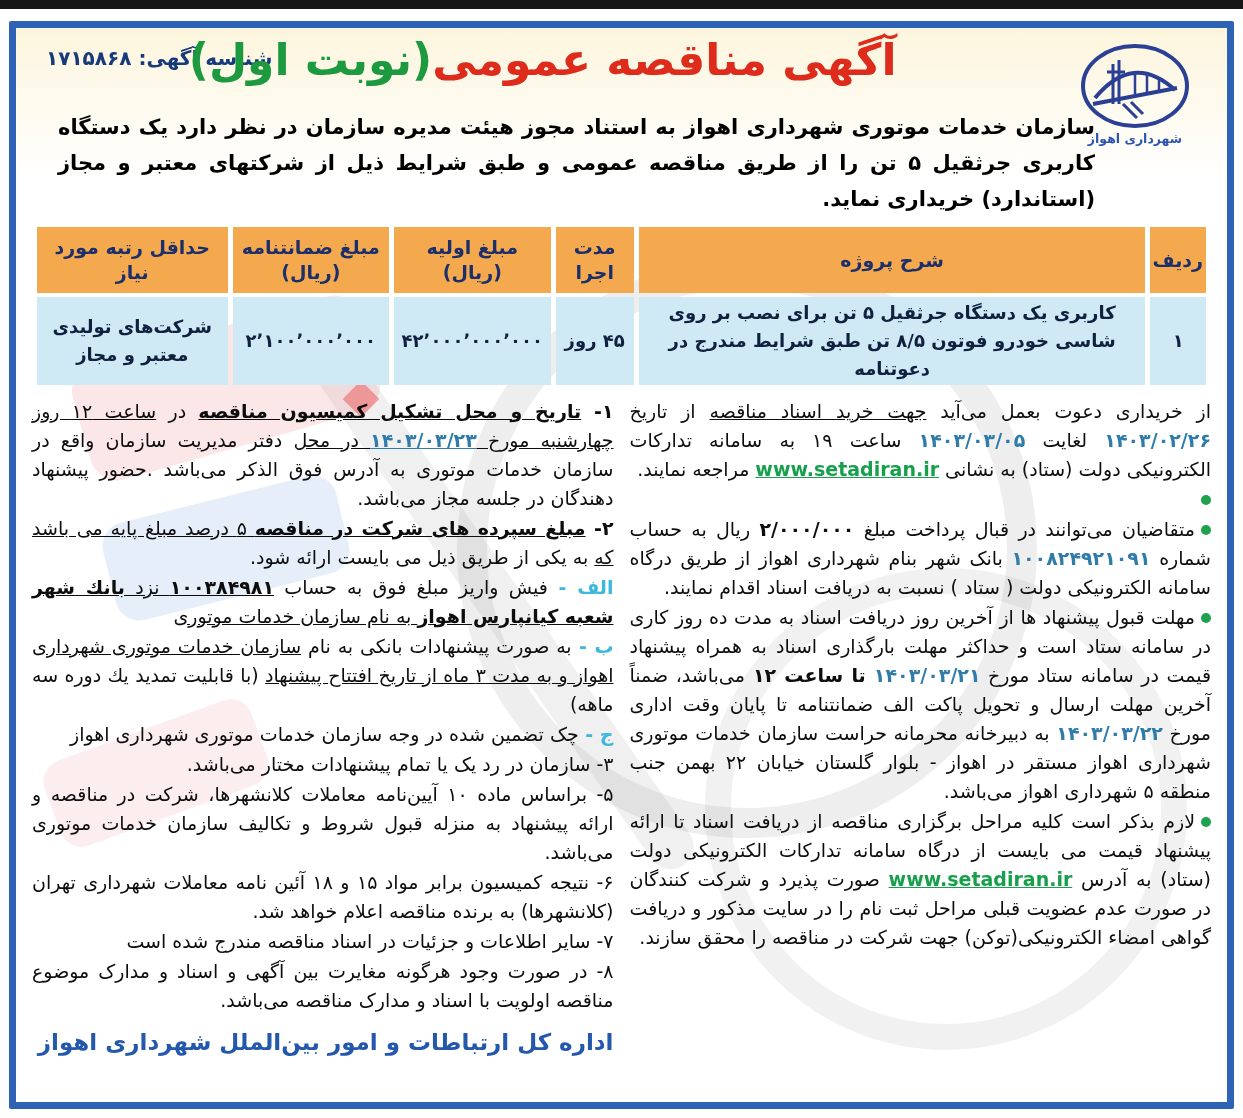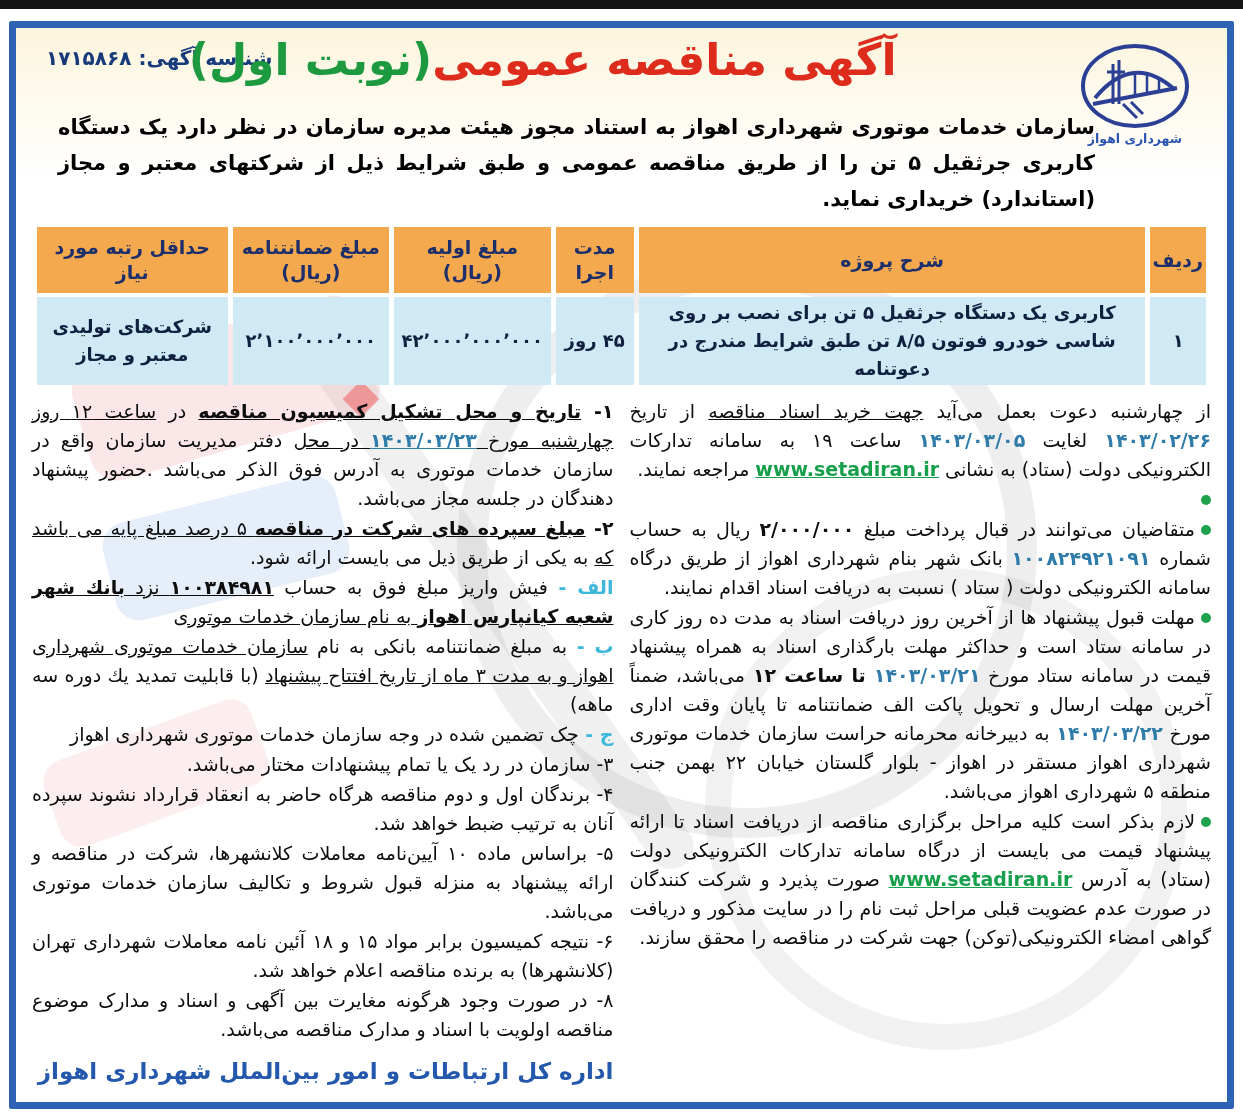--- a/index.html
+++ b/index.html
@@ -115,47 +115,47 @@
             <td class="amount">۴۲٬۰۰۰٬۰۰۰٬۰۰۰</td>
             <td class="amount">۲٬۱۰۰٬۰۰۰٬۰۰۰</td>
             <td>شرکت‌های تولیدی معتبر و مجاز</td>
           </tr>
         </tbody>
       </table>
 
       <div class="columns">
 
         <div class="col">
-          <p><span>از چهارشنبه دعوت بعمل می‌آید </span><span class="u">جهت خرید اسناد مناقصه</span><span> از تاریخ </span><span class="date">۱۴۰۳/۰۲/۲۶</span><span> لغایت </span><span class="date">۱۴۰۳/۰۳/۰۵</span><span> ساعت ۱۹ به سامانه تدارکات الکترونیکی دولت (ستاد) به نشانی </span><span class="link">www.setadiran.ir</span><span> مراجعه نمایند.</span></p>
+          <p><span>از خریداری دعوت بعمل می‌آید </span><span class="u">جهت خرید اسناد مناقصه</span><span> از تاریخ </span><span class="date">۱۴۰۳/۰۲/۲۶</span><span> لغایت </span><span class="date">۱۴۰۳/۰۳/۰۵</span><span> ساعت ۱۹ به سامانه تدارکات الکترونیکی دولت (ستاد) به نشانی </span><span class="link">www.setadiran.ir</span><span> مراجعه نمایند.</span></p>
 
           <p><span class="bullet"></span></p>
 
           <p><span class="bullet"></span><span>متقاضیان می‌توانند در قبال پرداخت مبلغ </span><span class="b">۲/۰۰۰/۰۰۰</span><span> ریال به حساب شماره </span><span class="num-teal">۱۰۰۸۲۴۹۲۱۰۹۱</span><span> بانک شهر بنام شهرداری اهواز از طریق درگاه سامانه الکترونیکی دولت ( ستاد ) نسبت به دریافت اسناد اقدام نمایند.</span></p>
 
 
           <p><span class="bullet"></span><span>مهلت قبول پیشنهاد ها از آخرین روز دریافت اسناد به مدت ده روز کاری در سامانه ستاد است و حداکثر مهلت بارگذاری اسناد به همراه پیشنهاد قیمت در سامانه ستاد مورخ </span><span class="date">۱۴۰۳/۰۳/۲۱</span><span class="b"> تا ساعت ۱۲ </span><span>می‌باشد، ضمناً آخرین مهلت ارسال و تحویل پاکت الف ضمانتنامه تا پایان وقت اداری مورخ </span><span class="date">۱۴۰۳/۰۳/۲۲</span><span> به دبیرخانه محرمانه حراست سازمان خدمات موتوری شهرداری اهواز مستقر در اهواز - بلوار گلستان خیابان ۲۲ بهمن جنب منطقه ۵ شهرداری اهواز می‌باشد.</span></p>
 
           <p><span class="bullet"></span><span>لازم بذکر است کلیه مراحل برگزاری مناقصه از دریافت اسناد تا ارائه پیشنهاد قیمت می بایست از درگاه سامانه تدارکات الکترونیکی دولت (ستاد) به آدرس </span><span class="link">www.setadiran.ir</span><span> صورت پذیرد و شرکت کنندگان در صورت عدم عضویت قبلی مراحل ثبت نام را در سایت مذکور و دریافت گواهی امضاء الکترونیکی(توکن) جهت شرکت در مناقصه را محقق سازند.</span></p>
         </div>
 
         <div class="col">
           <p><span class="b">۱- </span><span class="b u">تاریخ و محل تشکیل کمیسیون مناقصه</span><span> در </span><span class="u">ساعت ۱۲ روز چهارشنبه مورخ </span><span class="date u">۱۴۰۳/۰۳/۲۳</span><span class="u"> در محل</span><span> دفتر مدیریت سازمان واقع در سازمان خدمات موتوری به آدرس فوق الذکر می‌باشد .حضور پیشنهاد دهندگان در جلسه مجاز می‌باشد.</span></p>
 
           <p><span class="b">۲- </span><span class="b u">مبلغ سپرده های شرکت در مناقصه</span><span class="u"> ۵ درصد مبلغ پایه می باشد که</span><span> به یکی از طریق ذیل می بایست ارائه شود.</span></p>
 
           <p><span class="tag">الف - </span><span>فیش واریز مبلغ فوق به حساب </span><span class="b u">۱۰۰۳۸۴۹۸۱</span><span class="u"> نزد </span><span class="b u">بانك شهر شعبه کیانپارس اهواز</span><span class="u"> به نام سازمان خدمات موتوری</span></p>
 
-          <p><span class="tag">ب - </span><span>به مبلغ ضمانتنامه بانکی به نام </span><span class="u">سازمان خدمات موتوری شهرداری اهواز و به مدت ۳ ماه از تاریخ افتتاح پیشنهاد</span><span> (با قابلیت تمدید یك دوره سه ماهه)</span></p>
+          <p><span class="tag">ب - </span><span>به صورت پیشنهادات بانکی به نام </span><span class="u">سازمان خدمات موتوری شهرداری اهواز و به مدت ۳ ماه از تاریخ افتتاح پیشنهاد</span><span> (با قابلیت تمدید یك دوره سه ماهه)</span></p>
 
           <p><span class="tag">ج - </span><span>چک تضمین شده در وجه سازمان خدمات موتوری شهرداری اهواز</span></p>
 
           <p><span>۳- سازمان در رد یک یا تمام پیشنهادات مختار می‌باشد.</span></p>
-          <p><span>۴- برندگان اول و دوم مناقصه هرگاه حاضر به انعقاد قرارداد نشوند سپرده آنان به ترتیب ضبط خواهد شد.</span></p>
           <p><span>۵- براساس ماده ۱۰ آیین‌نامه معاملات کلانشهرها، شرکت در مناقصه و ارائه پیشنهاد به منزله قبول شروط و تکالیف سازمان خدمات موتوری می‌باشد.</span></p>
           <p><span>۶- نتیجه کمیسیون برابر مواد ۱۵ و ۱۸ آئین نامه معاملات شهرداری تهران (کلانشهرها) به برنده مناقصه اعلام خواهد شد.</span></p>
+          <p><span>۷- سایر اطلاعات و جزئیات در اسناد مناقصه مندرج شده است</span></p>
           <p><span>۸- در صورت وجود هرگونه مغایرت بین آگهی و اسناد و مدارک موضوع مناقصه اولویت با اسناد و مدارک مناقصه می‌باشد.</span></p>
 
           <p class="footer-line">اداره کل ارتباطات و امور بین‌الملل شهرداری اهواز</p>
         </div>
 
       </div>
     </div>
   </div>
 </div>
 

